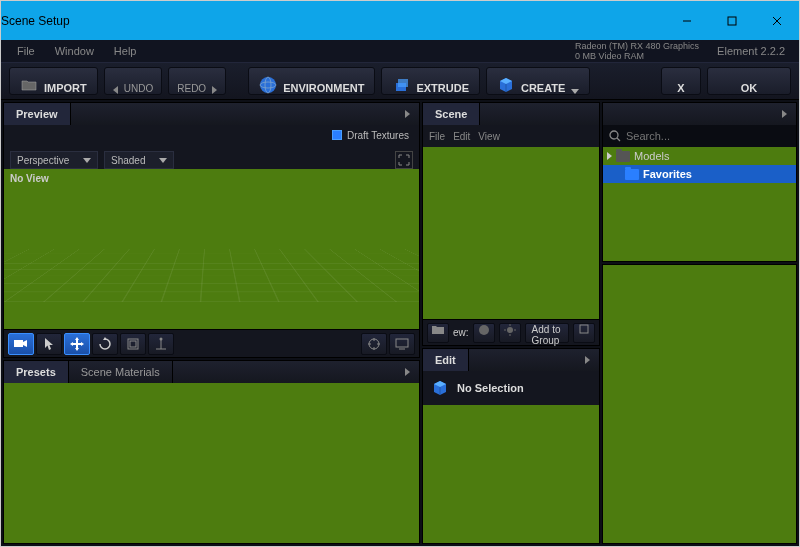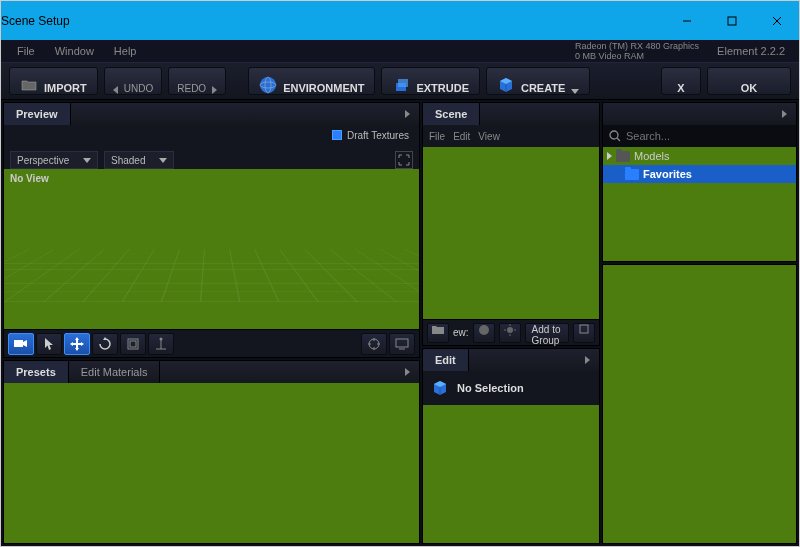--- a/index.html
+++ b/index.html
@@ -243,21 +243,21 @@
                   <rect x="1" y="1" width="12" height="8" fill="none" stroke="#888"></rect>
                   <line x1="4" y1="11" x2="10" y2="11" stroke="#888"></line>
                 </svg>
             </div>
           </div>
         </div>
 
         <div class="panel" style="flex:1">
           <div class="phead">
             <div class="ptab">Presets</div>
-            <div class="ptab off">Edit Materials</div>
+            <div class="ptab off">Scene Materials</div>
             <div class="exp">
                 <span class="tri r"></span>
               </div>
           </div>
           <div class="pbody"></div>
         </div>
       </div>
 
       <div class="col mid">
         <div class="panel" style="flex:1.25">

